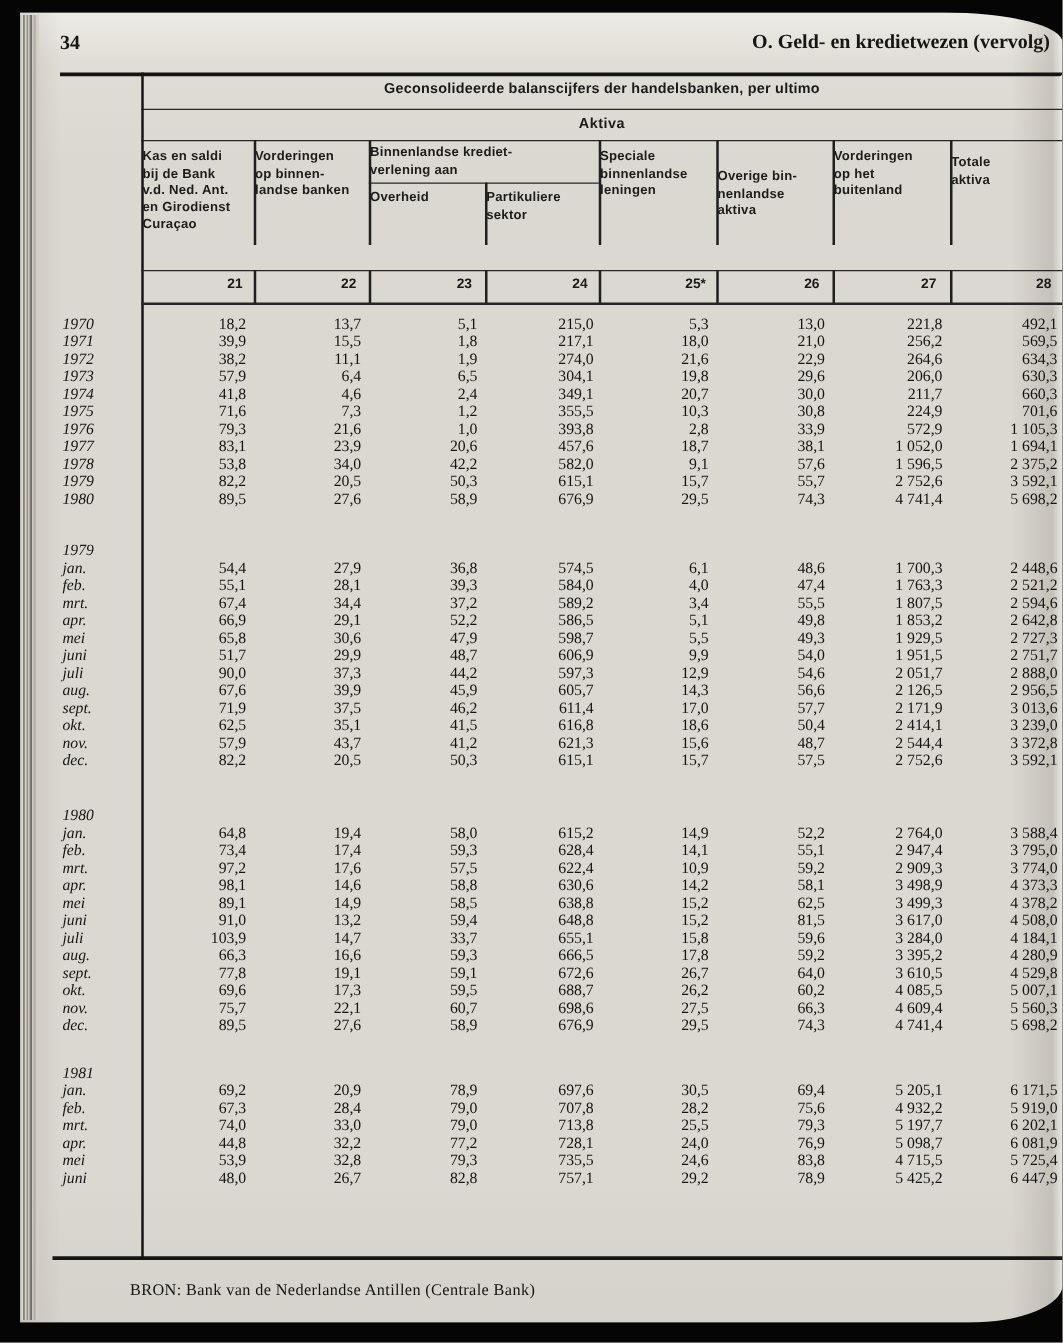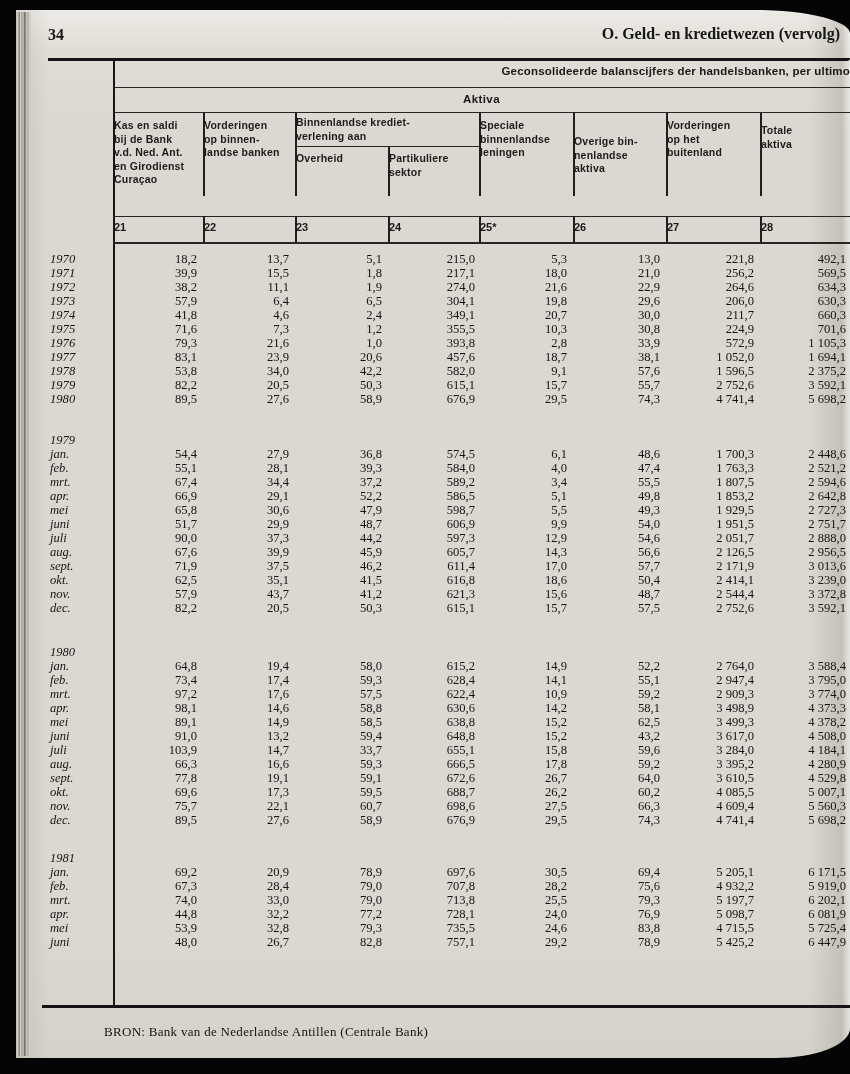--- a/index.html
+++ b/index.html
@@ -42,39 +42,39 @@
   .h-group{left:295px;top:146px;width:184px;}
   .h-unit{left:113px;top:216px;width:737px;}
   .h-nums{left:113px;top:242px;width:737px;height:2px;}
   .v{position:absolute;background:#1f1f1f;width:1.5px;}
   .v-left{left:113px;top:58px;width:2px;height:949px;background:#161616;}
   .vh{top:112px;height:84px;}
   .vh388{left:388px;top:146px;height:50px;}
   .vn{top:216px;height:27px;}
   .x203{left:203px}.x295{left:295px}.x388{left:388px}.x479{left:479px}
   .x573{left:573px}.x666{left:666px}.x760{left:760px}
-  .tbl-title{left:113px;top:65px;width:737px;text-align:right;
+  .tbl-title{left:113px;top:65px;width:737px;text-align:center;
     font:bold 11.5px "Liberation Sans",sans-serif;letter-spacing:0.2px;color:#1a1a1a;}
   .aktiva{left:113px;top:93px;width:737px;text-align:center;
     font:bold 11.5px "Liberation Sans",sans-serif;letter-spacing:0.4px;color:#1a1a1a;}
   .unit{left:113px;top:200px;width:737px;text-align:center;
     font:bold 10.5px "Liberation Sans",sans-serif;color:#1a1a1a;}
   .hc{position:absolute;text-align:left;white-space:pre-line;
     font:bold 10.5px/13.5px "Liberation Sans",sans-serif;letter-spacing:0.2px;color:#1c1c1c;}
   .hc21{left:114px;top:119px;width:88px;}
   .hc22{left:204px;top:119px;width:90px;}
   .hcg { left:296px;top:116px;width:182px;}
   .hc23{left:296px;top:152px;width:91px;}
   .hc24{left:389px;top:152px;width:89px;}
   .hc25{left:480px;top:119px;width:92px;}
   .hc26{left:574px;top:135px;width:89px;}
   .hc27{left:667px;top:119px;width:92px;}
   .hc28{left:761px;top:124px;width:86px;}
-  .cnum{position:absolute;top:221px;text-align:left;
-    font:bold 11px "Liberation Sans",sans-serif;color:#1a1a1a;}
+  .cnum{position:absolute;top:221px;text-align:center;
+    font:bold 11px "Liberation Sans",sans-serif;color:#1a1a1a;padding-left:30px;}
   .n0{left:114px;width:88px}.n1{left:204px;width:90px}.n2{left:296px;width:91px}
   .n3{left:389px;width:90px}.n4{left:480px;width:93px}.n5{left:574px;width:91px}
   .n6{left:667px;width:92px}.n7{left:761px;width:88px}
   
   .databody{position:absolute;left:48px;top:252px;width:802px;}
   .sect{position:relative;}
   .sect-1{margin-top:27px;}
   .sect-2{margin-top:30px;}
   .sect-3{margin-top:24px;}
   .ylabel{position:relative;height:14px;font:italic 12.5px/14px "Liberation Serif",serif;color:#161616;padding-left:2px;}
@@ -481,21 +481,21 @@
           <span class="dcell c6">3 499,3</span>
           <span class="dcell c7">4 378,2</span>
         </div>
         <div class="drow">
           <span class="rlabel">juni</span>
           <span class="dcell c0">91,0</span>
           <span class="dcell c1">13,2</span>
           <span class="dcell c2">59,4</span>
           <span class="dcell c3">648,8</span>
           <span class="dcell c4">15,2</span>
-          <span class="dcell c5">43,2</span>
+          <span class="dcell c5">81,5</span>
           <span class="dcell c6">3 617,0</span>
           <span class="dcell c7">4 508,0</span>
         </div>
         <div class="drow">
           <span class="rlabel">juli</span>
           <span class="dcell c0">103,9</span>
           <span class="dcell c1">14,7</span>
           <span class="dcell c2">33,7</span>
           <span class="dcell c3">655,1</span>
           <span class="dcell c4">15,8</span>

